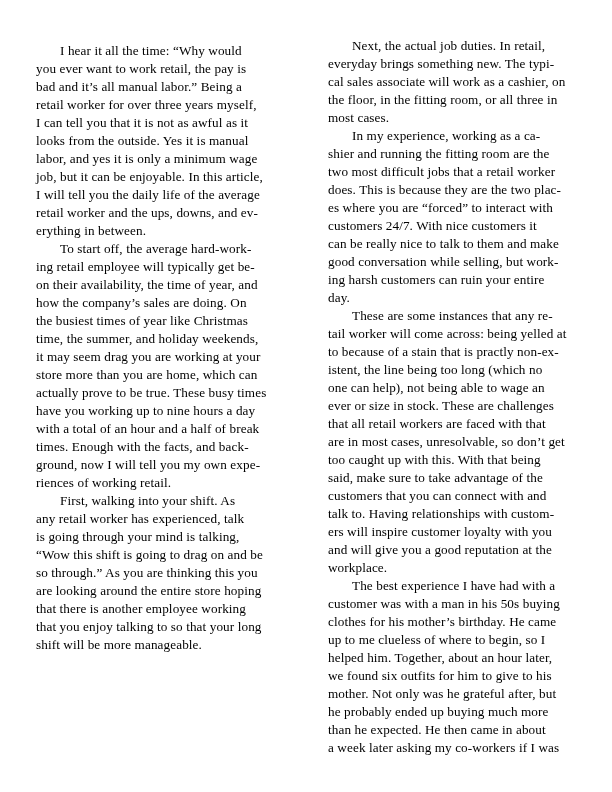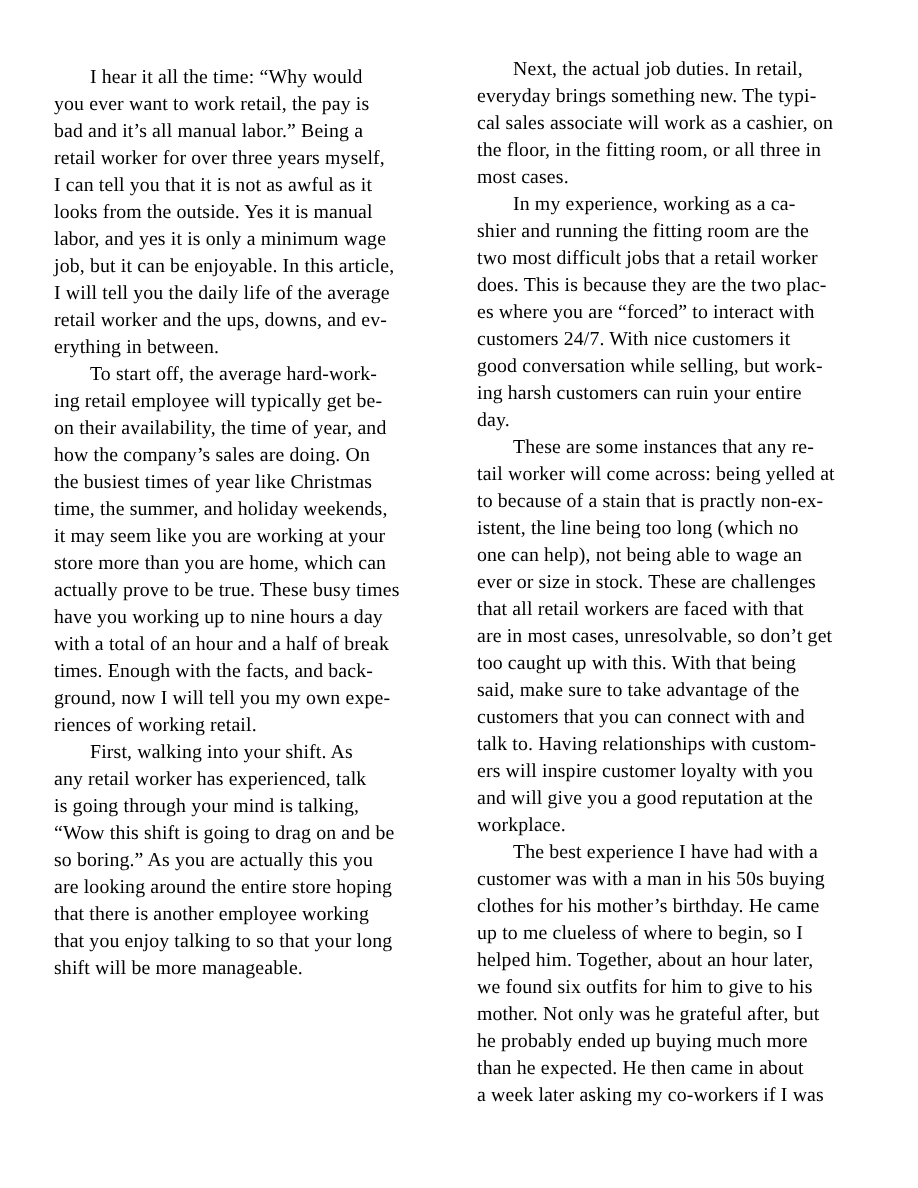--- a/index.html
+++ b/index.html
@@ -18,21 +18,21 @@
   }
   .column {
     position: absolute;
     width: 258px;
   }
   .column-left {
     left: 36px;
     top: 42px;
   }
   .column-right {
-    left: 318px;
+    left: 328px;
     top: 37px;
   }
   .paragraph {
     margin: 0;
     padding: 0;
   }
   .line {
     display: block;
     height: 18px;
     line-height: 18px;
@@ -62,35 +62,35 @@
         <div class="line">retail worker and the ups, downs, and ev-</div>
         <div class="line">erything in between.</div>
       </div>
       <div class="paragraph">
         <div class="line first">To start off, the average hard-work-</div>
         <div class="line">ing retail employee will typically get be-</div>
         <div class="line">on their availability, the time of year, and</div>
         <div class="line">how the company’s sales are doing. On</div>
         <div class="line">the busiest times of year like Christmas</div>
         <div class="line">time, the summer, and holiday weekends,</div>
-        <div class="line">it may seem like you are working at your</div>
+        <div class="line">it may seem drag you are working at your</div>
         <div class="line">store more than you are home, which can</div>
         <div class="line">actually prove to be true. These busy times</div>
         <div class="line">have you working up to nine hours a day</div>
         <div class="line">with a total of an hour and a half of break</div>
         <div class="line">times. Enough with the facts, and back-</div>
         <div class="line">ground, now I will tell you my own expe-</div>
         <div class="line">riences of working retail.</div>
       </div>
       <div class="paragraph">
         <div class="line first">First, walking into your shift. As</div>
         <div class="line">any retail worker has experienced, talk</div>
         <div class="line">is going through your mind is talking,</div>
         <div class="line">“Wow this shift is going to drag on and be</div>
-        <div class="line">so boring.” As you are actually this you</div>
+        <div class="line">so through.” As you are thinking this you</div>
         <div class="line">are looking around the entire store hoping</div>
         <div class="line">that there is another employee working</div>
         <div class="line">that you enjoy talking to so that your long</div>
         <div class="line">shift will be more manageable.</div>
       </div>
     </div>
   <div class="column column-right">
       <div class="paragraph">
         <div class="line first">Next, the actual job duties. In retail,</div>
         <div class="line">everyday brings something new. The typi-</div>
@@ -98,20 +98,21 @@
         <div class="line">the floor, in the fitting room, or all three in</div>
         <div class="line">most cases.</div>
       </div>
       <div class="paragraph">
         <div class="line first">In my experience, working as a ca-</div>
         <div class="line">shier and running the fitting room are the</div>
         <div class="line">two most difficult jobs that a retail worker</div>
         <div class="line">does. This is because they are the two plac-</div>
         <div class="line">es where you are “forced” to interact with</div>
         <div class="line">customers 24/7. With nice customers it</div>
+        <div class="line">can be really nice to talk to them and make</div>
         <div class="line">good conversation while selling, but work-</div>
         <div class="line">ing harsh customers can ruin your entire</div>
         <div class="line">day.</div>
       </div>
       <div class="paragraph">
         <div class="line first">These are some instances that any re-</div>
         <div class="line">tail worker will come across: being yelled at</div>
         <div class="line">to because of a stain that is practly non-ex-</div>
         <div class="line">istent, the line being too long (which no</div>
         <div class="line">one can help), not being able to wage an</div>

